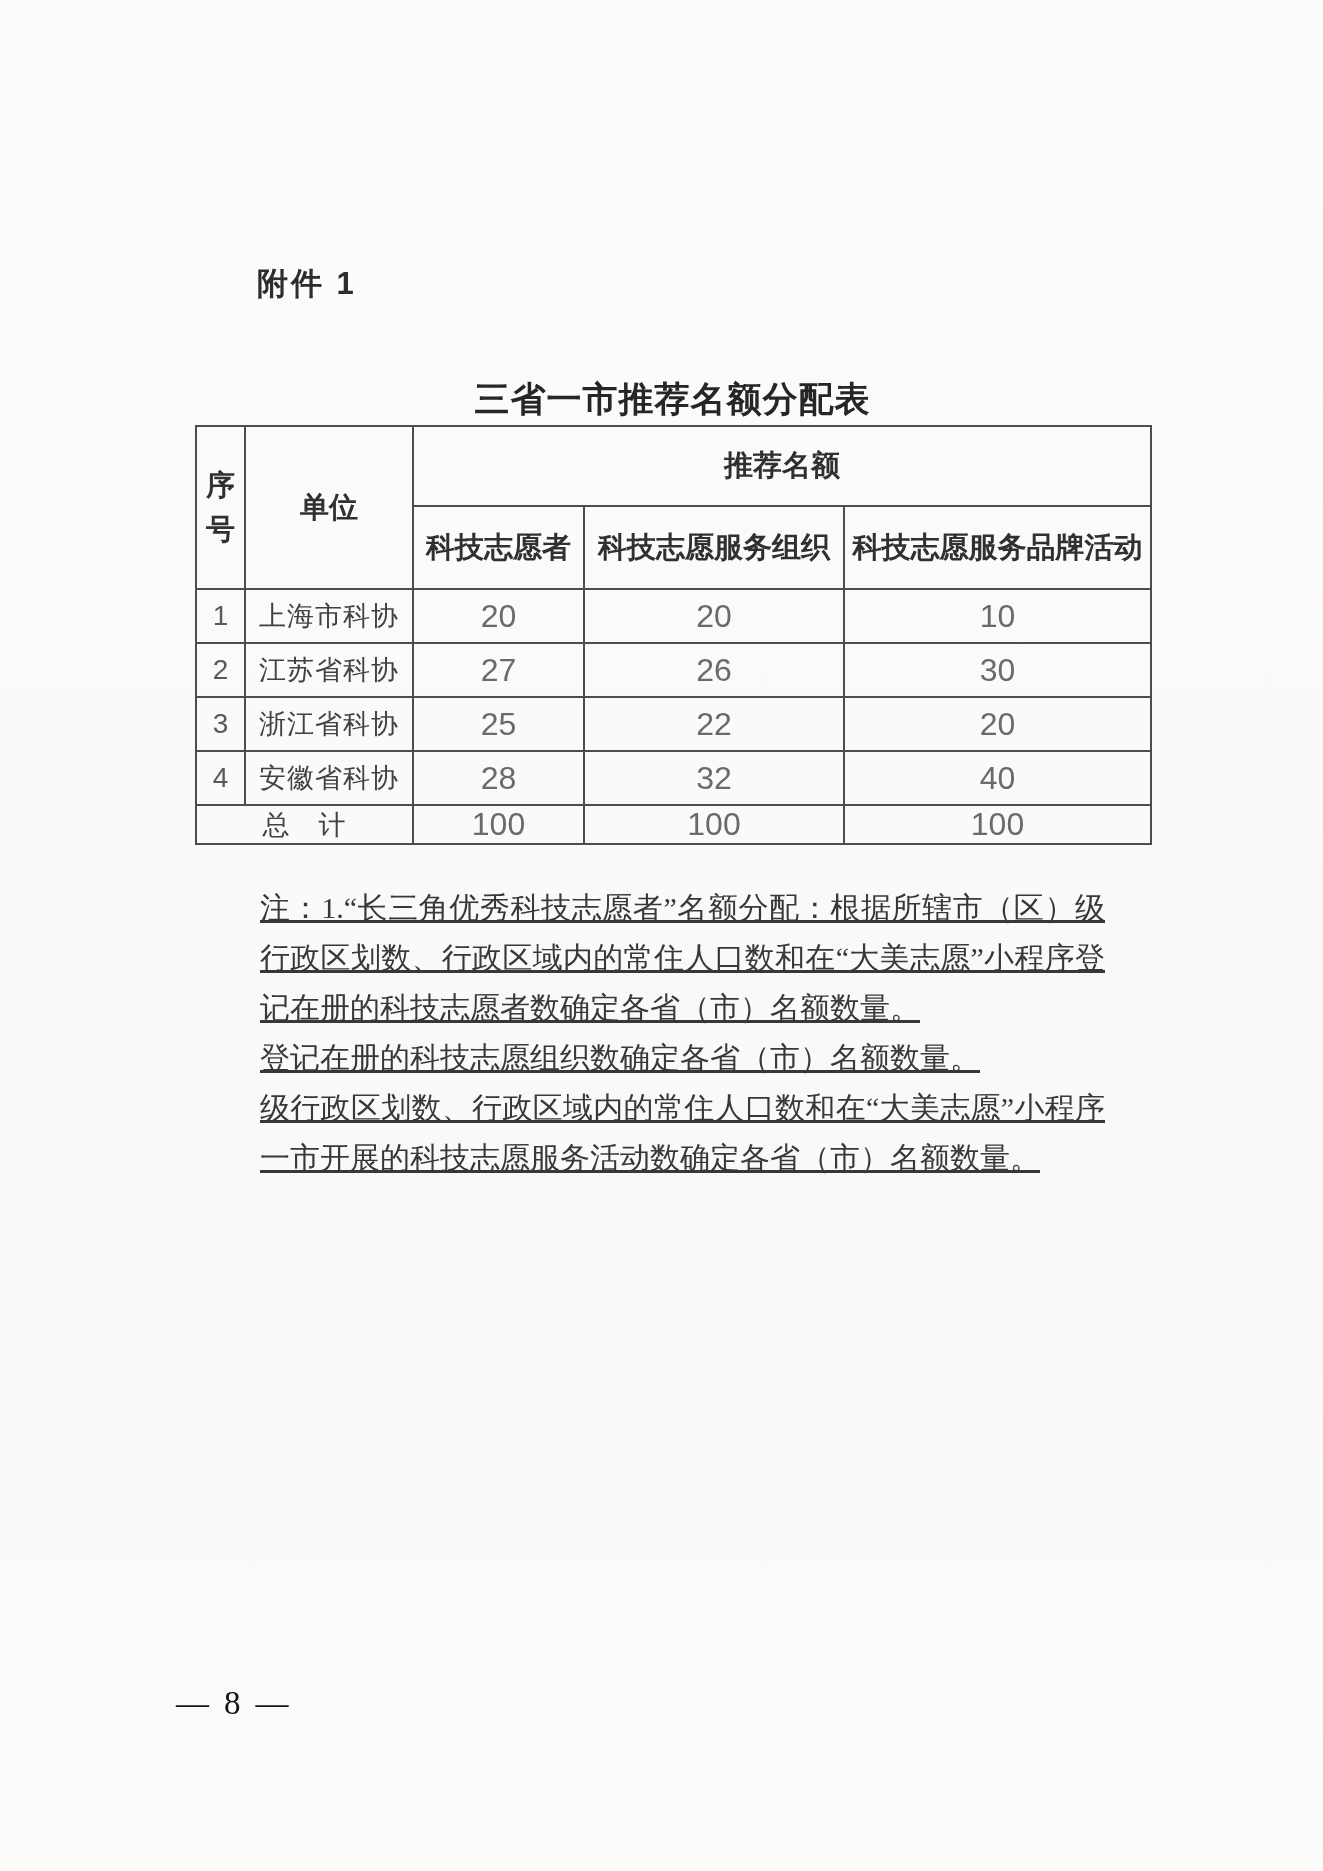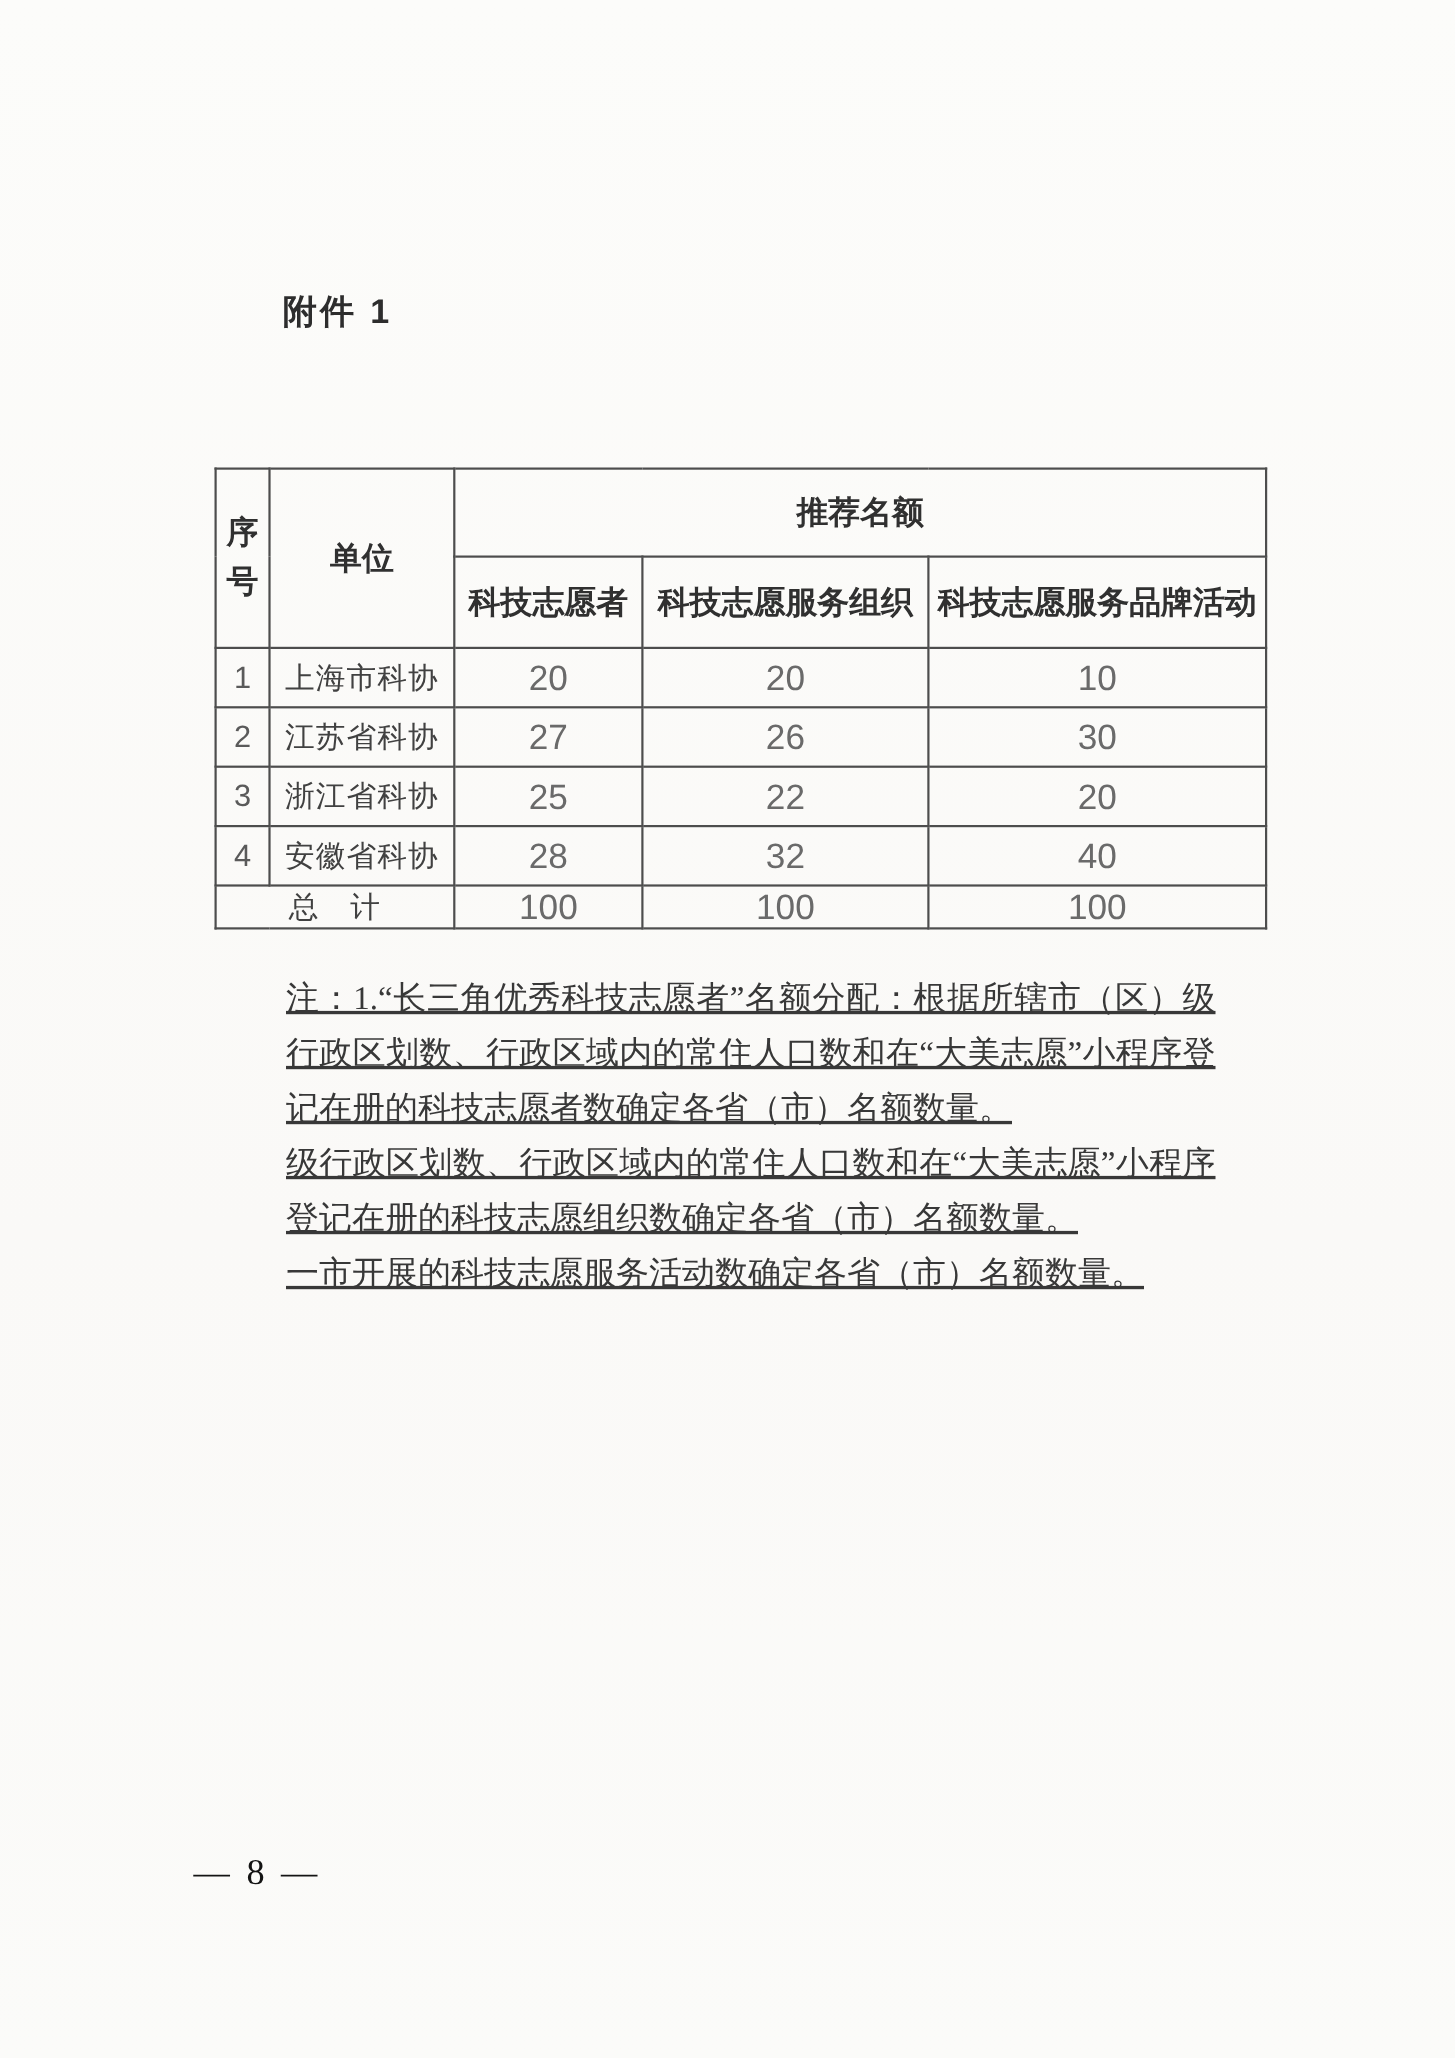--- a/index.html
+++ b/index.html
@@ -56,20 +56,21 @@
   }
   .footer .num { margin:0 15px; }
 </style>
 </head>
 <body>
 
 <div class="page">
 
   <div class="attachment">附件 1</div>
 
+  <div class="doc-title">三省一市推荐名额分配表</div>
 
   <table class="quota-table">
     <colgroup>
       <col style="width:49px">
       <col style="width:168px">
       <col style="width:171px">
       <col style="width:260px">
       <col style="width:307px">
     </colgroup>
     <tbody>
@@ -119,22 +120,22 @@
         <td class="cell-num">100</td>
         <td class="cell-num">100</td>
       </tr>
     </tbody>
   </table>
 
   <div class="notes">
     <div class="note-line just">注：1.“长三角优秀科技志愿者”名额分配：根据所辖市（区）级</div>
     <div class="note-line just">行政区划数、行政区域内的常住人口数和在“大美志愿”小程序登</div>
     <div class="note-line">记在册的科技志愿者数确定各省（市）名额数量。</div>
+    <div class="note-line">登记在册的科技志愿组织数确定各省（市）名额数量。</div>
     <div class="note-line just">级行政区划数、行政区域内的常住人口数和在“大美志愿”小程序</div>
-    <div class="note-line">登记在册的科技志愿组织数确定各省（市）名额数量。</div>
     <div class="note-line">一市开展的科技志愿服务活动数确定各省（市）名额数量。</div>
   </div>
 
   <div class="footer">
     <span>—</span><span class="num">8</span><span>—</span>
   </div>
 
 </div>
 
 </body></html>

